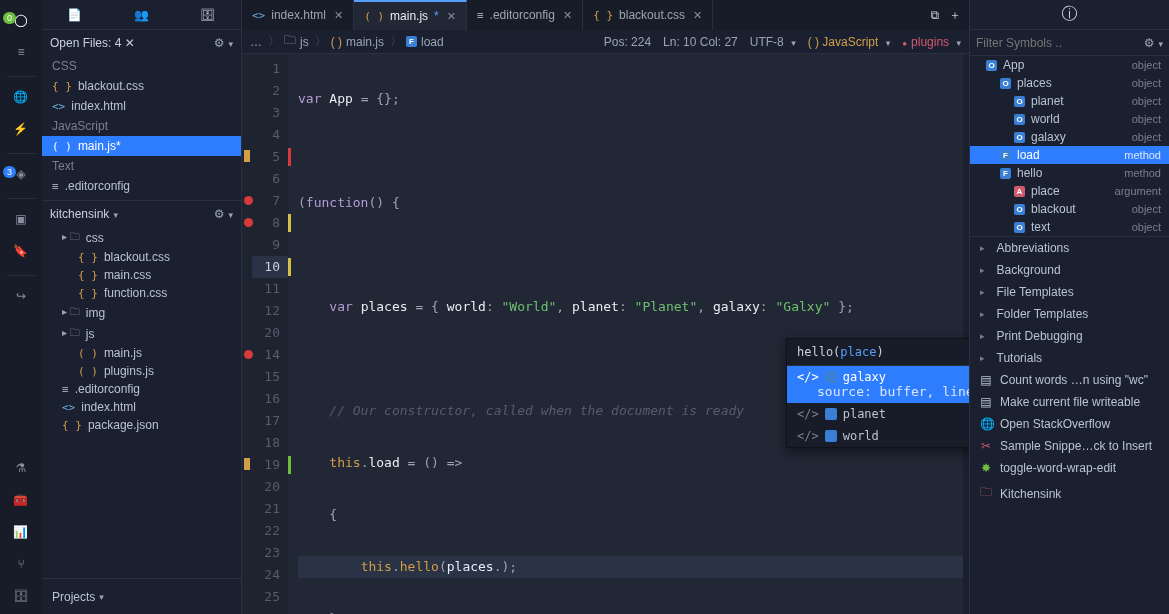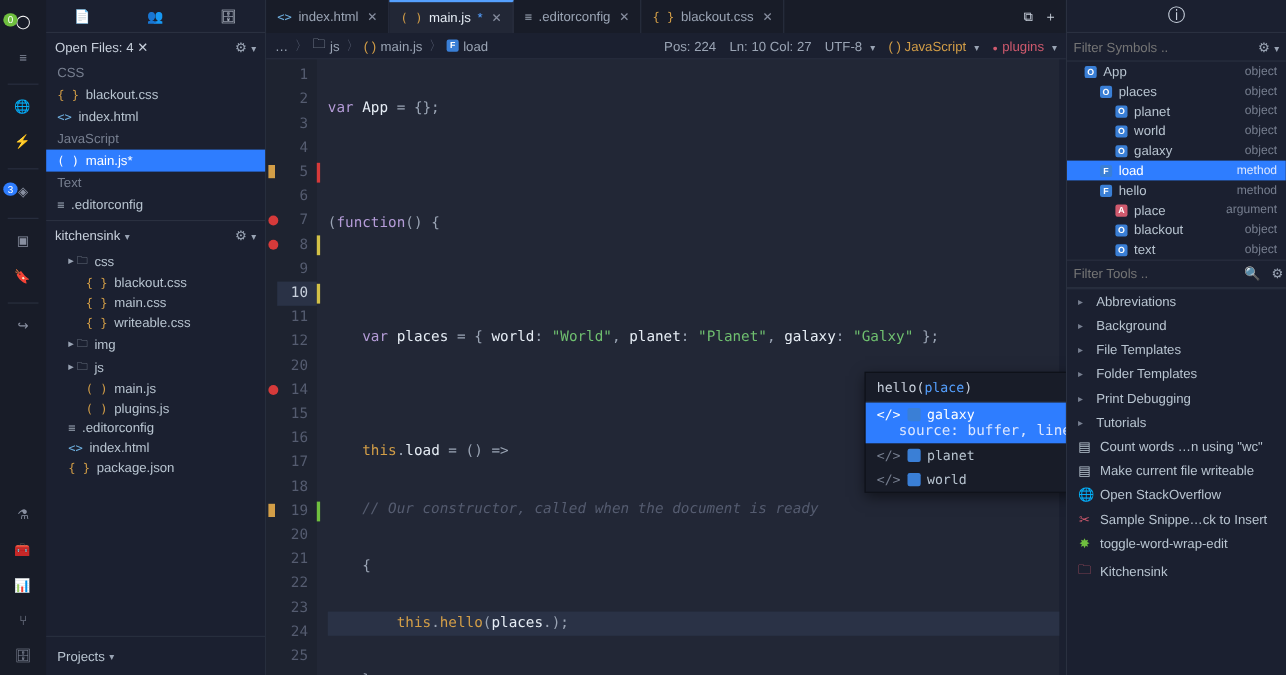--- a/index.html
+++ b/index.html
@@ -163,21 +163,21 @@
       <div class="tree-row indent2">
           <span class="fi fi-brace">{ }</span>
           <span>blackout.css</span>
         </div>
       <div class="tree-row indent2">
           <span class="fi fi-brace">{ }</span>
           <span>main.css</span>
         </div>
       <div class="tree-row indent2">
           <span class="fi fi-brace">{ }</span>
-          <span>writeable.css</span>
+          <span>function.css</span>
         </div>
       <div class="tree-row">
           <span class="tree-folder">▸ 🗀</span>
           <span>img</span>
         </div>
       <div class="tree-row">
           <span class="tree-folder">▸ 🗀</span>
           <span>js</span>
         </div>
       <div class="tree-row indent2">
@@ -289,22 +289,22 @@
           <div class="ln">24</div>
           <div class="ln">25</div>
       </div>
       <div class="code">
         <div class="line"><span class="kw">var</span> <span class="prop">App</span> <span class="punc">= {};</span></div>
         <div class="line"></div>
         <div class="line"><span class="punc">(</span><span class="kw">function</span><span class="punc">() {</span></div>
         <div class="line"></div>
         <div class="line">    <span class="kw">var</span> <span class="prop">places</span> <span class="punc">= {</span> <span class="prop">world</span><span class="punc">:</span> <span class="str">"World"</span><span class="punc">,</span> <span class="prop">planet</span><span class="punc">:</span> <span class="str">"Planet"</span><span class="punc">,</span> <span class="prop">galaxy</span><span class="punc">:</span> <span class="str">"Galxy"</span> <span class="punc">};</span></div>
         <div class="line"></div>
+        <div class="line">    <span class="cmt">// Our constructor, called when the document is ready</span></div>
         <div class="line">    <span class="this">this</span><span class="punc">.</span><span class="prop">load</span> <span class="punc">= () =&gt;</span></div>
-        <div class="line">    <span class="cmt">// Our constructor, called when the document is ready</span></div>
         <div class="line">    <span class="punc">{</span></div>
         <div class="line hl">        <span class="this">this</span><span class="punc">.</span><span class="fn">hello</span><span class="punc">(</span><span class="prop">places</span><span class="punc">.);</span></div>
         <div class="line">    <span class="punc">};</span></div>
         
         
         
         
         
         
         
@@ -421,25 +421,20 @@
           <span class="kind">object</span>
         </div>
         <div class="sym-row">
           <div class="l ind2">
             <span class="sym-badge sb-o">O</span>
             <span>text</span>
           </div>
           <span class="kind">object</span>
         </div>
       </div>
-    <div class="filter-row" style="border-top:1px solid #2a3040">
-      <input placeholder="Filter Tools .." style="">
-      <span style="color:#9aa4b4;margin-right:6px">🔍</span>
-      <span class="gear">⚙</span>
-    </div>
     <div class="tools">
       <div class="tool-row">
           <span class="tool-chev">▸</span>
           <span>Abbreviations</span>
         </div>
       <div class="tool-row">
           <span class="tool-chev">▸</span>
           <span>Background</span>
         </div>
       <div class="tool-row">

